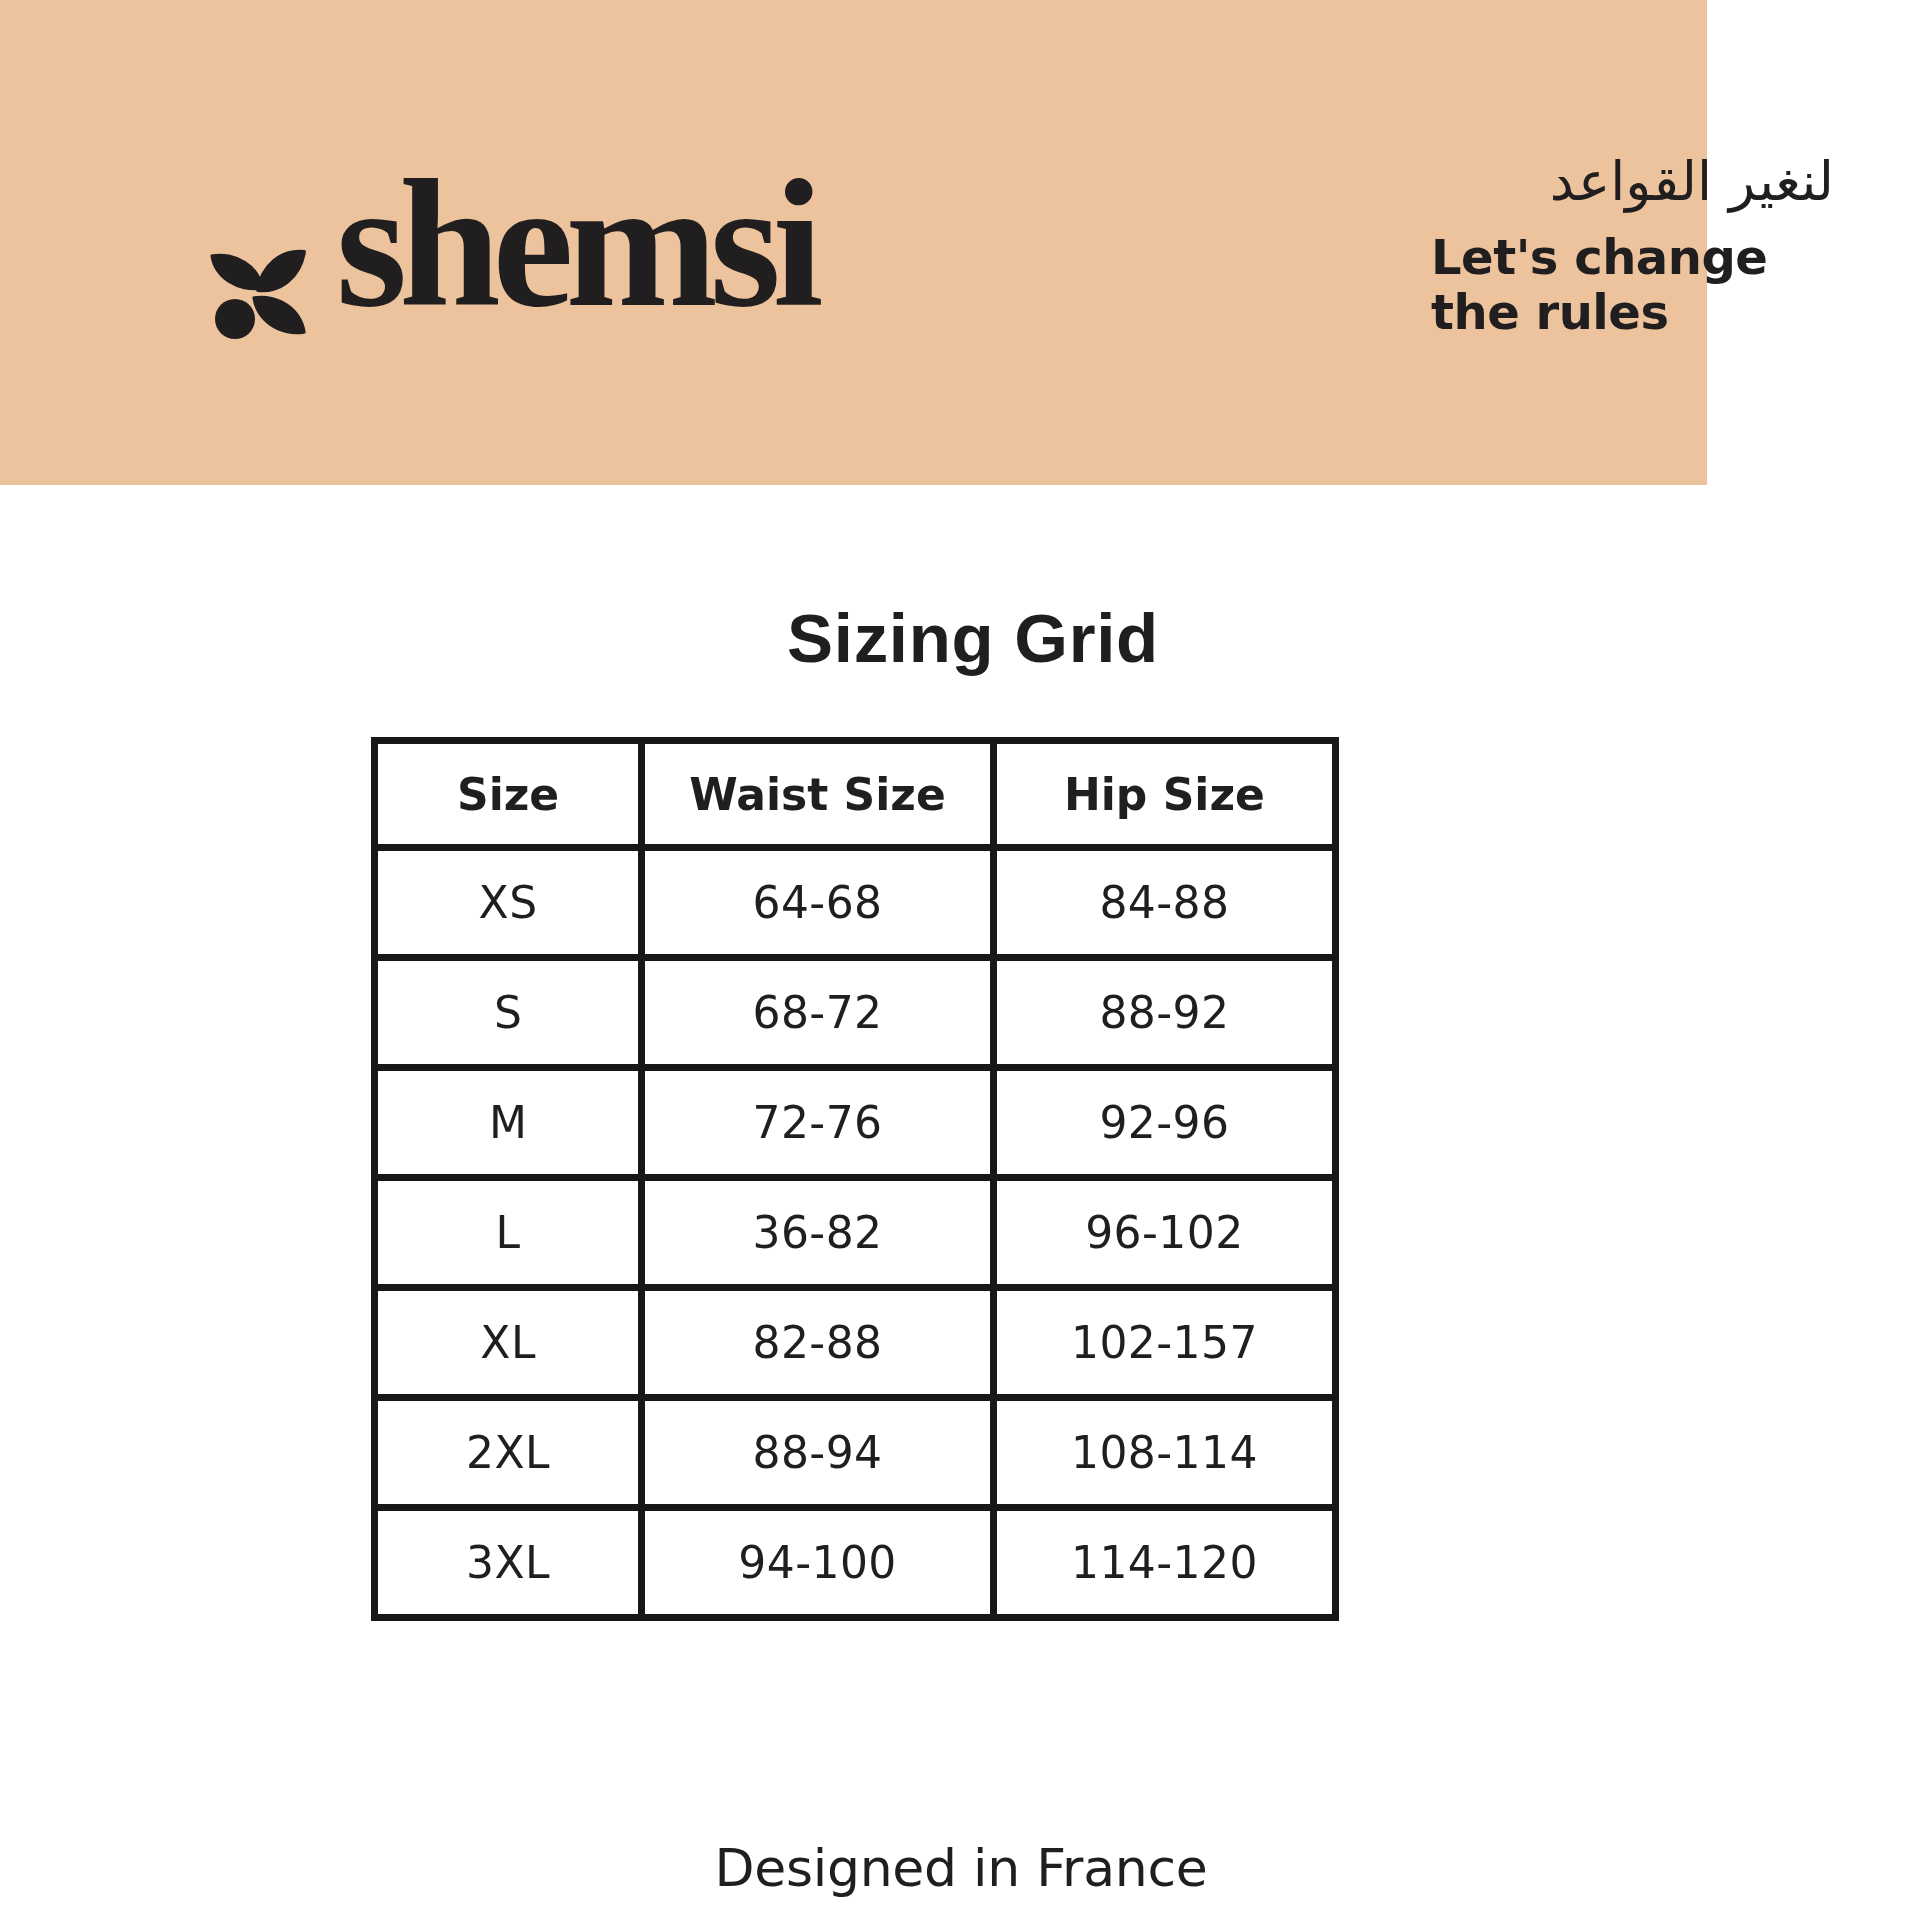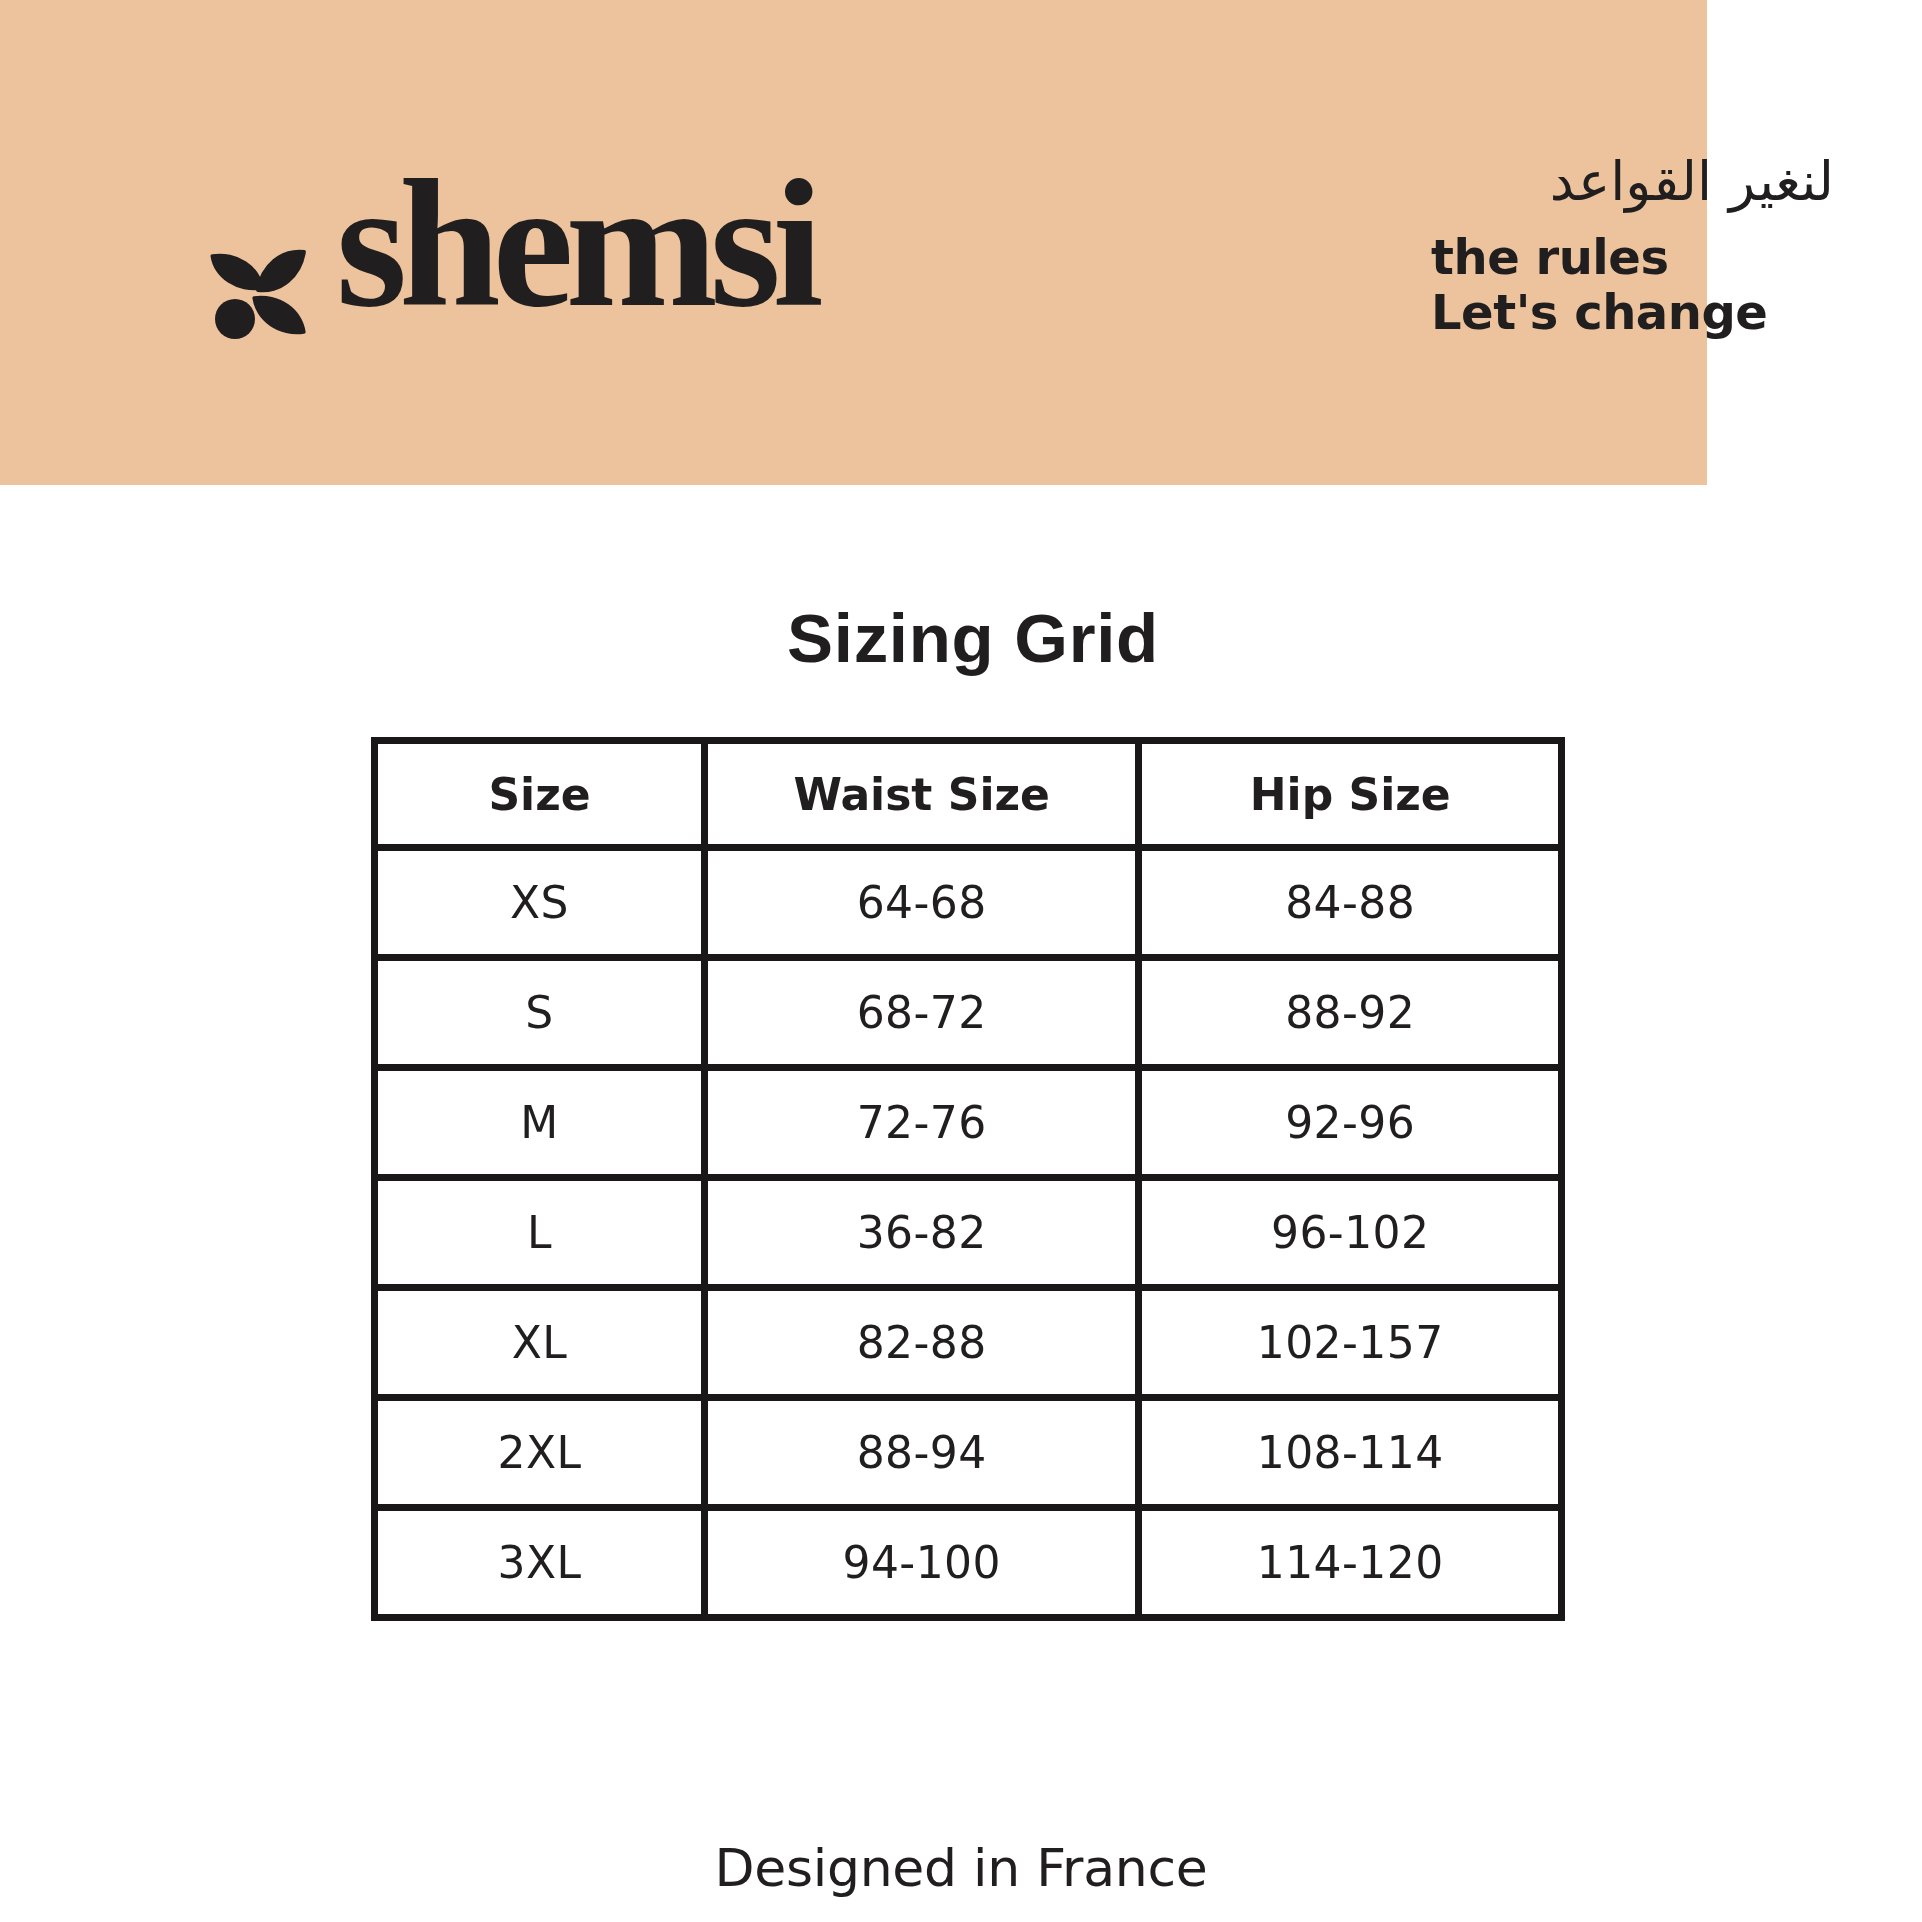--- a/index.html
+++ b/index.html
@@ -65,21 +65,21 @@
     text-align:center;
     font-family:"Liberation Sans",sans-serif;
     font-weight:700;
     font-size:69px;line-height:77px;
     letter-spacing:0.01em;
   }
 
   
   .sizing-table{
     position:absolute;left:371px;top:737px;
-    width:1194px;
+    width:968px;
     border-collapse:collapse;
     table-layout:fixed;
     text-align:center;
   }
   .sizing-table th,.sizing-table td{
     border:7.7px solid var(--border);
     background:#fff;
     vertical-align:middle;
     text-align:center;
   }
@@ -119,22 +119,22 @@
       <span class="petal p-tl"></span>
       <span class="petal p-tr"></span>
       <span class="dot p-bl"></span>
       <span class="petal p-br"></span>
     </div>
     <div class="wordmark">shemsi</div>
   </div>
 
   <div class="tagline">
     <div class="tagline-ar" dir="rtl" lang="ar">لنغير القواعد</div>
+    <div class="tagline-en">Let's change</div>
     <div class="tagline-en">the rules</div>
-    <div class="tagline-en">Let's change</div>
   </div>
 </div>
 
 <div class="title">Sizing Grid</div>
 
 <table class="sizing-table">
   <colgroup>
     <col class="col-size">
       <col class="col-waist">
       <col class="col-hip">

